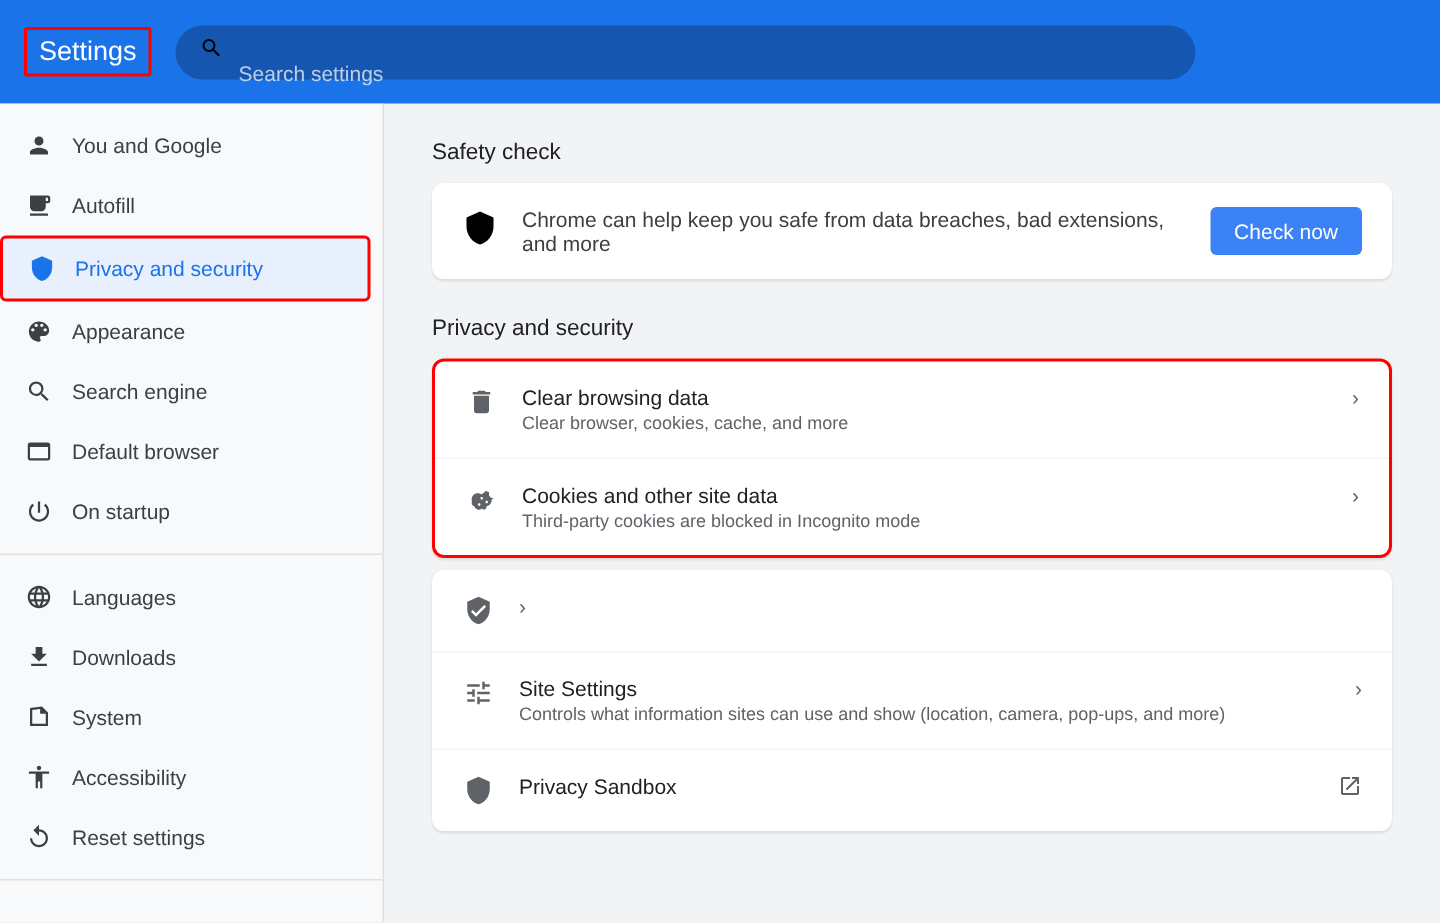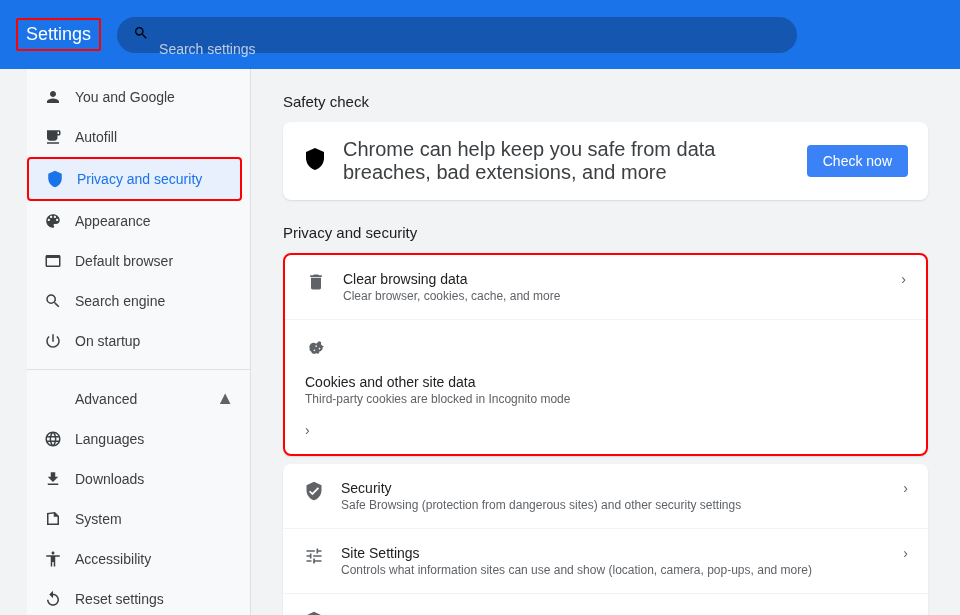--- a/index.html
+++ b/index.html
@@ -47,27 +47,26 @@
 
     
     .layout {
       display: flex;
       flex: 1;
       overflow: hidden;
     }
 
     
     .sidebar {
-      width: 224px;
+      width: 256px;
       background: #f8f9fa;
       overflow-y: auto;
       padding: 8px 0;
       flex-shrink: 0;
       border-right: 1px solid #e0e0e0;
-      margin-left: 27px;
     }
     .sidebar-item {
       display: flex;
       align-items: center;
       padding: 10px 16px;
       cursor: pointer;
       border-radius: 0 24px 24px 0;
       margin-right: 8px;
       gap: 12px;
       font-size: 14px;
@@ -127,21 +126,21 @@
     .safety-card {
       background: white;
       border-radius: 8px;
       padding: 16px 20px;
       display: flex;
       align-items: center;
       gap: 16px;
       margin-bottom: 24px;
       box-shadow: 0 1px 2px rgba(0,0,0,0.1);
     }
-    .safety-card .text { flex: 1; font-size: 20px; color: #3c4043; }
+    .safety-card .text { flex: 1; font-size: 14px; color: #3c4043; }
     .check-now-btn {
       background: #3b82f6;
       color: white;
       border: none;
       border-radius: 4px;
       padding: 8px 16px;
       font-size: 14px;
       cursor: pointer;
       white-space: nowrap;
       font-weight: 500;
@@ -159,21 +158,21 @@
       border: 2px solid red;
     }
     .privacy-item {
       display: flex;
       align-items: flex-start;
       padding: 16px 20px;
       cursor: pointer;
       gap: 16px;
       border-bottom: 1px solid #f1f3f4;
     }
-    .privacy-item:last-child { border-bottom: none; flex-direction: column; }
+    .privacy-item:last-child { border-bottom: none; }
     .privacy-item .item-content { flex: 1; }
     .privacy-item .item-title { font-size: 14px; color: #202124; font-weight: 400; }
     .privacy-item .item-desc { font-size: 12px; color: #5f6368; margin-top: 2px; }
     .privacy-item .icon {
       width: 22px;
       height: 22px;
       display: flex;
       align-items: center;
       justify-content: center;
       color: #5f6368;
@@ -239,51 +238,46 @@
         <svg width="18" height="18" viewBox="0 0 24 24" fill="#5f6368">
             <path d="M12 3c-4.97 0-9 4.03-9 9s4.03 9 9 9c.83 0 1.5-.67 1.5-1.5 0-.39-.15-.74-.39-1.01-.23-.26-.38-.61-.38-.99 0-.83.67-1.5 1.5-1.5H16c2.76 0 5-2.24 5-5 0-4.42-4.03-8-9-8zm-5.5 9c-.83 0-1.5-.67-1.5-1.5S5.67 9 6.5 9 8 9.67 8 10.5 7.33 12 6.5 12zm3-4C8.67 8 8 7.33 8 6.5S8.67 5 9.5 5s1.5.67 1.5 1.5S10.33 8 9.5 8zm5 0c-.83 0-1.5-.67-1.5-1.5S13.67 5 14.5 5s1.5.67 1.5 1.5S15.33 8 14.5 8zm3 4c-.83 0-1.5-.67-1.5-1.5S16.67 9 17.5 9s1.5.67 1.5 1.5-.67 1.5-1.5 1.5z"></path>
           </svg>
       </span>
       <span>Appearance</span>
     </div>
 
     <div class="sidebar-item">
       <span class="icon">
         <svg width="18" height="18" viewBox="0 0 24 24" fill="#5f6368">
+            <path d="M15.5 14h-.79l-.28-.27A6.471 6.471 0 0 0 16 9.5 6.5 6.5 0 1 0 9.5 16c1.61 0 3.09-.59 4.23-1.57l.27.28v.79l5 4.99L20.49 19l-4.99-5zm-6 0C7.01 14 5 11.99 5 9.5S7.01 5 9.5 5 14 7.01 14 9.5 11.99 14 9.5 14z"></path>
+          </svg>
+      </span>
+      <span>Search engine</span>
+    </div>
+
+    <div class="sidebar-item">
+      <span class="icon">
+        <svg width="18" height="18" viewBox="0 0 24 24" fill="#5f6368">
             <path d="M20 4H4c-1.1 0-2 .9-2 2v12c0 1.1.9 2 2 2h16c1.1 0 2-.9 2-2V6c0-1.1-.9-2-2-2zm0 14H4V8h16v10z"></path>
           </svg>
       </span>
       <span>Default browser</span>
     </div>
 
     <div class="sidebar-item">
       <span class="icon">
         <svg width="18" height="18" viewBox="0 0 24 24" fill="#5f6368">
-            <path d="M15.5 14h-.79l-.28-.27A6.471 6.471 0 0 0 16 9.5 6.5 6.5 0 1 0 9.5 16c1.61 0 3.09-.59 4.23-1.57l.27.28v.79l5 4.99L20.49 19l-4.99-5zm-6 0C7.01 14 5 11.99 5 9.5S7.01 5 9.5 5 14 7.01 14 9.5 11.99 14 9.5 14z"></path>
-          </svg>
-      </span>
-      <span>Search engine</span>
-    </div>
-
-    <div class="sidebar-item">
-      <span class="icon">
-        <svg width="18" height="18" viewBox="0 0 24 24" fill="#5f6368">
             <path d="M13 3h-2v10h2V3zm4.83 2.17l-1.42 1.42C17.99 7.86 19 9.81 19 12c0 3.87-3.13 7-7 7s-7-3.13-7-7c0-2.19 1.01-4.14 2.58-5.42L6.17 5.17C4.23 6.82 3 9.26 3 12c0 4.97 4.03 9 9 9s9-4.03 9-9c0-2.74-1.23-5.18-3.17-6.83z"></path>
           </svg>
       </span>
       <span>On startup</span>
     </div>
 
     <div class="sidebar-divider"></div>
 
-    <div class="sidebar-section-header">
-      <span class="icon" style="width:20px;height:20px;"></span>
-      <span style="flex:1;">Advanced</span>
-      <span style="font-size:18px;color:#5f6368;">▲</span>
-    </div>
 
     <div class="sidebar-item sub-item">
       <span class="icon">
         <svg width="18" height="18" viewBox="0 0 24 24" fill="#5f6368">
             <path d="M11.99 2C6.47 2 2 6.48 2 12s4.47 10 9.99 10C17.52 22 22 17.52 22 12S17.52 2 11.99 2zm6.93 6h-2.95c-.32-1.25-.78-2.45-1.38-3.56 1.84.63 3.37 1.91 4.33 3.56zM12 4.04c.83 1.2 1.48 2.53 1.91 3.96h-3.82c.43-1.43 1.08-2.76 1.91-3.96zM4.26 14C4.1 13.36 4 12.69 4 12s.1-1.36.26-2h3.38c-.08.66-.14 1.32-.14 2 0 .68.06 1.34.14 2H4.26zm.82 2h2.95c.32 1.25.78 2.45 1.38 3.56-1.84-.63-3.37-1.9-4.33-3.56zm2.95-8H5.08c.96-1.66 2.49-2.93 4.33-3.56C8.81 5.55 8.35 6.75 8.03 8zM12 19.96c-.83-1.2-1.48-2.53-1.91-3.96h3.82c-.43 1.43-1.08 2.76-1.91 3.96zM14.34 14H9.66c-.09-.66-.16-1.32-.16-2 0-.68.07-1.35.16-2h4.68c.09.65.16 1.32.16 2 0 .68-.07 1.34-.16 2zm.25 5.56c.6-1.11 1.06-2.31 1.38-3.56h2.95c-.96 1.65-2.49 2.93-4.33 3.56zM16.36 14c.08-.66.14-1.32.14-2 0-.68-.06-1.34-.14-2h3.38c.16.64.26 1.31.26 2s-.1 1.36-.26 2h-3.38z"></path>
           </svg>
       </span>
       <span>Languages</span>
     </div>
 
@@ -373,24 +367,20 @@
     </div>
 
     <div class="privacy-card">
 
       <div class="privacy-item">
         <span class="icon">
           <svg width="20" height="20" viewBox="0 0 24 24" fill="#5f6368">
               <path d="M12 1L3 5v6c0 5.55 3.84 10.74 9 12 5.16-1.26 9-6.45 9-12V5l-9-4zm-2 16l-4-4 1.41-1.41L10 14.17l6.59-6.59L18 9l-8 8z"></path>
             </svg>
         </span>
-        <div class="item-content">
-          <div class="item-title">Security</div>
-          <div class="item-desc">Safe Browsing (protection from dangerous sites) and other security settings</div>
-        </div>
         <span class="chevron">›</span>
       </div>
 
       <div class="privacy-item">
         <span class="icon">
           <svg width="20" height="20" viewBox="0 0 24 24" fill="#5f6368">
               <path d="M3 17v2h6v-2H3zM3 5v2h10V5H3zm10 16v-2h8v-2h-8v-2h-2v6h2zM7 9v2H3v2h4v2h2V9H7zm14 4v-2H11v2h10zm-6-4h2V7h4V5h-4V3h-2v6z"></path>
             </svg>
         </span>
         <div class="item-content">

